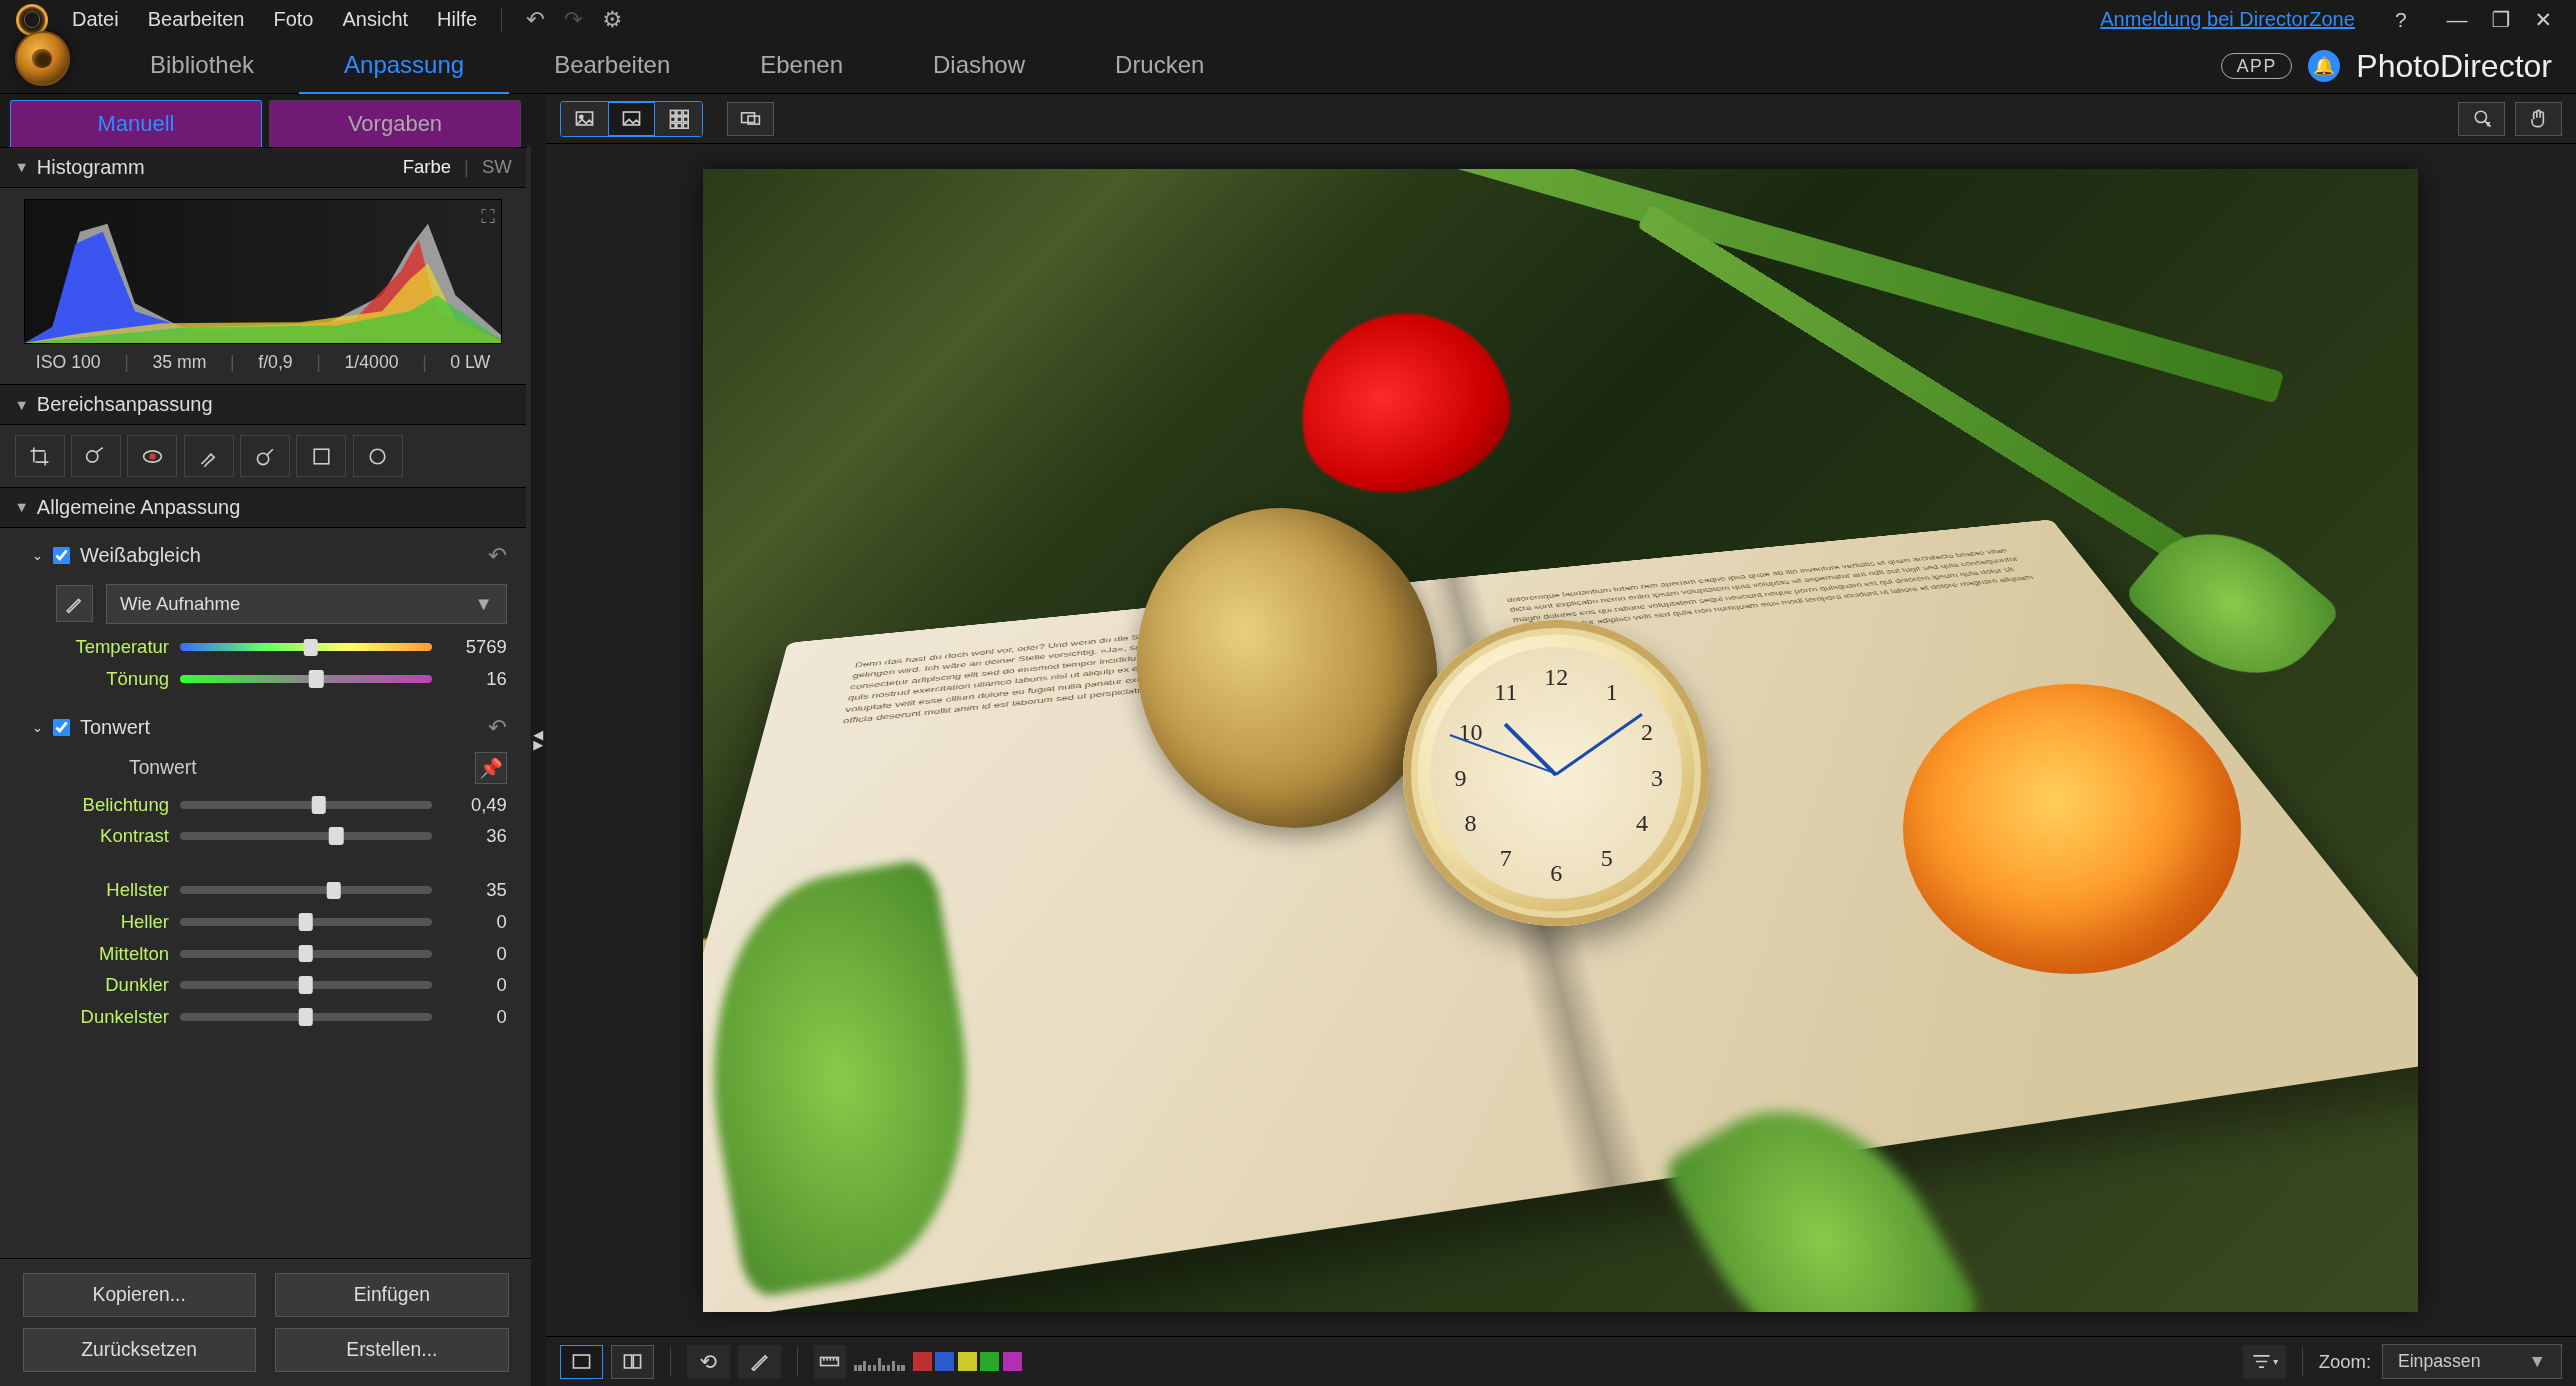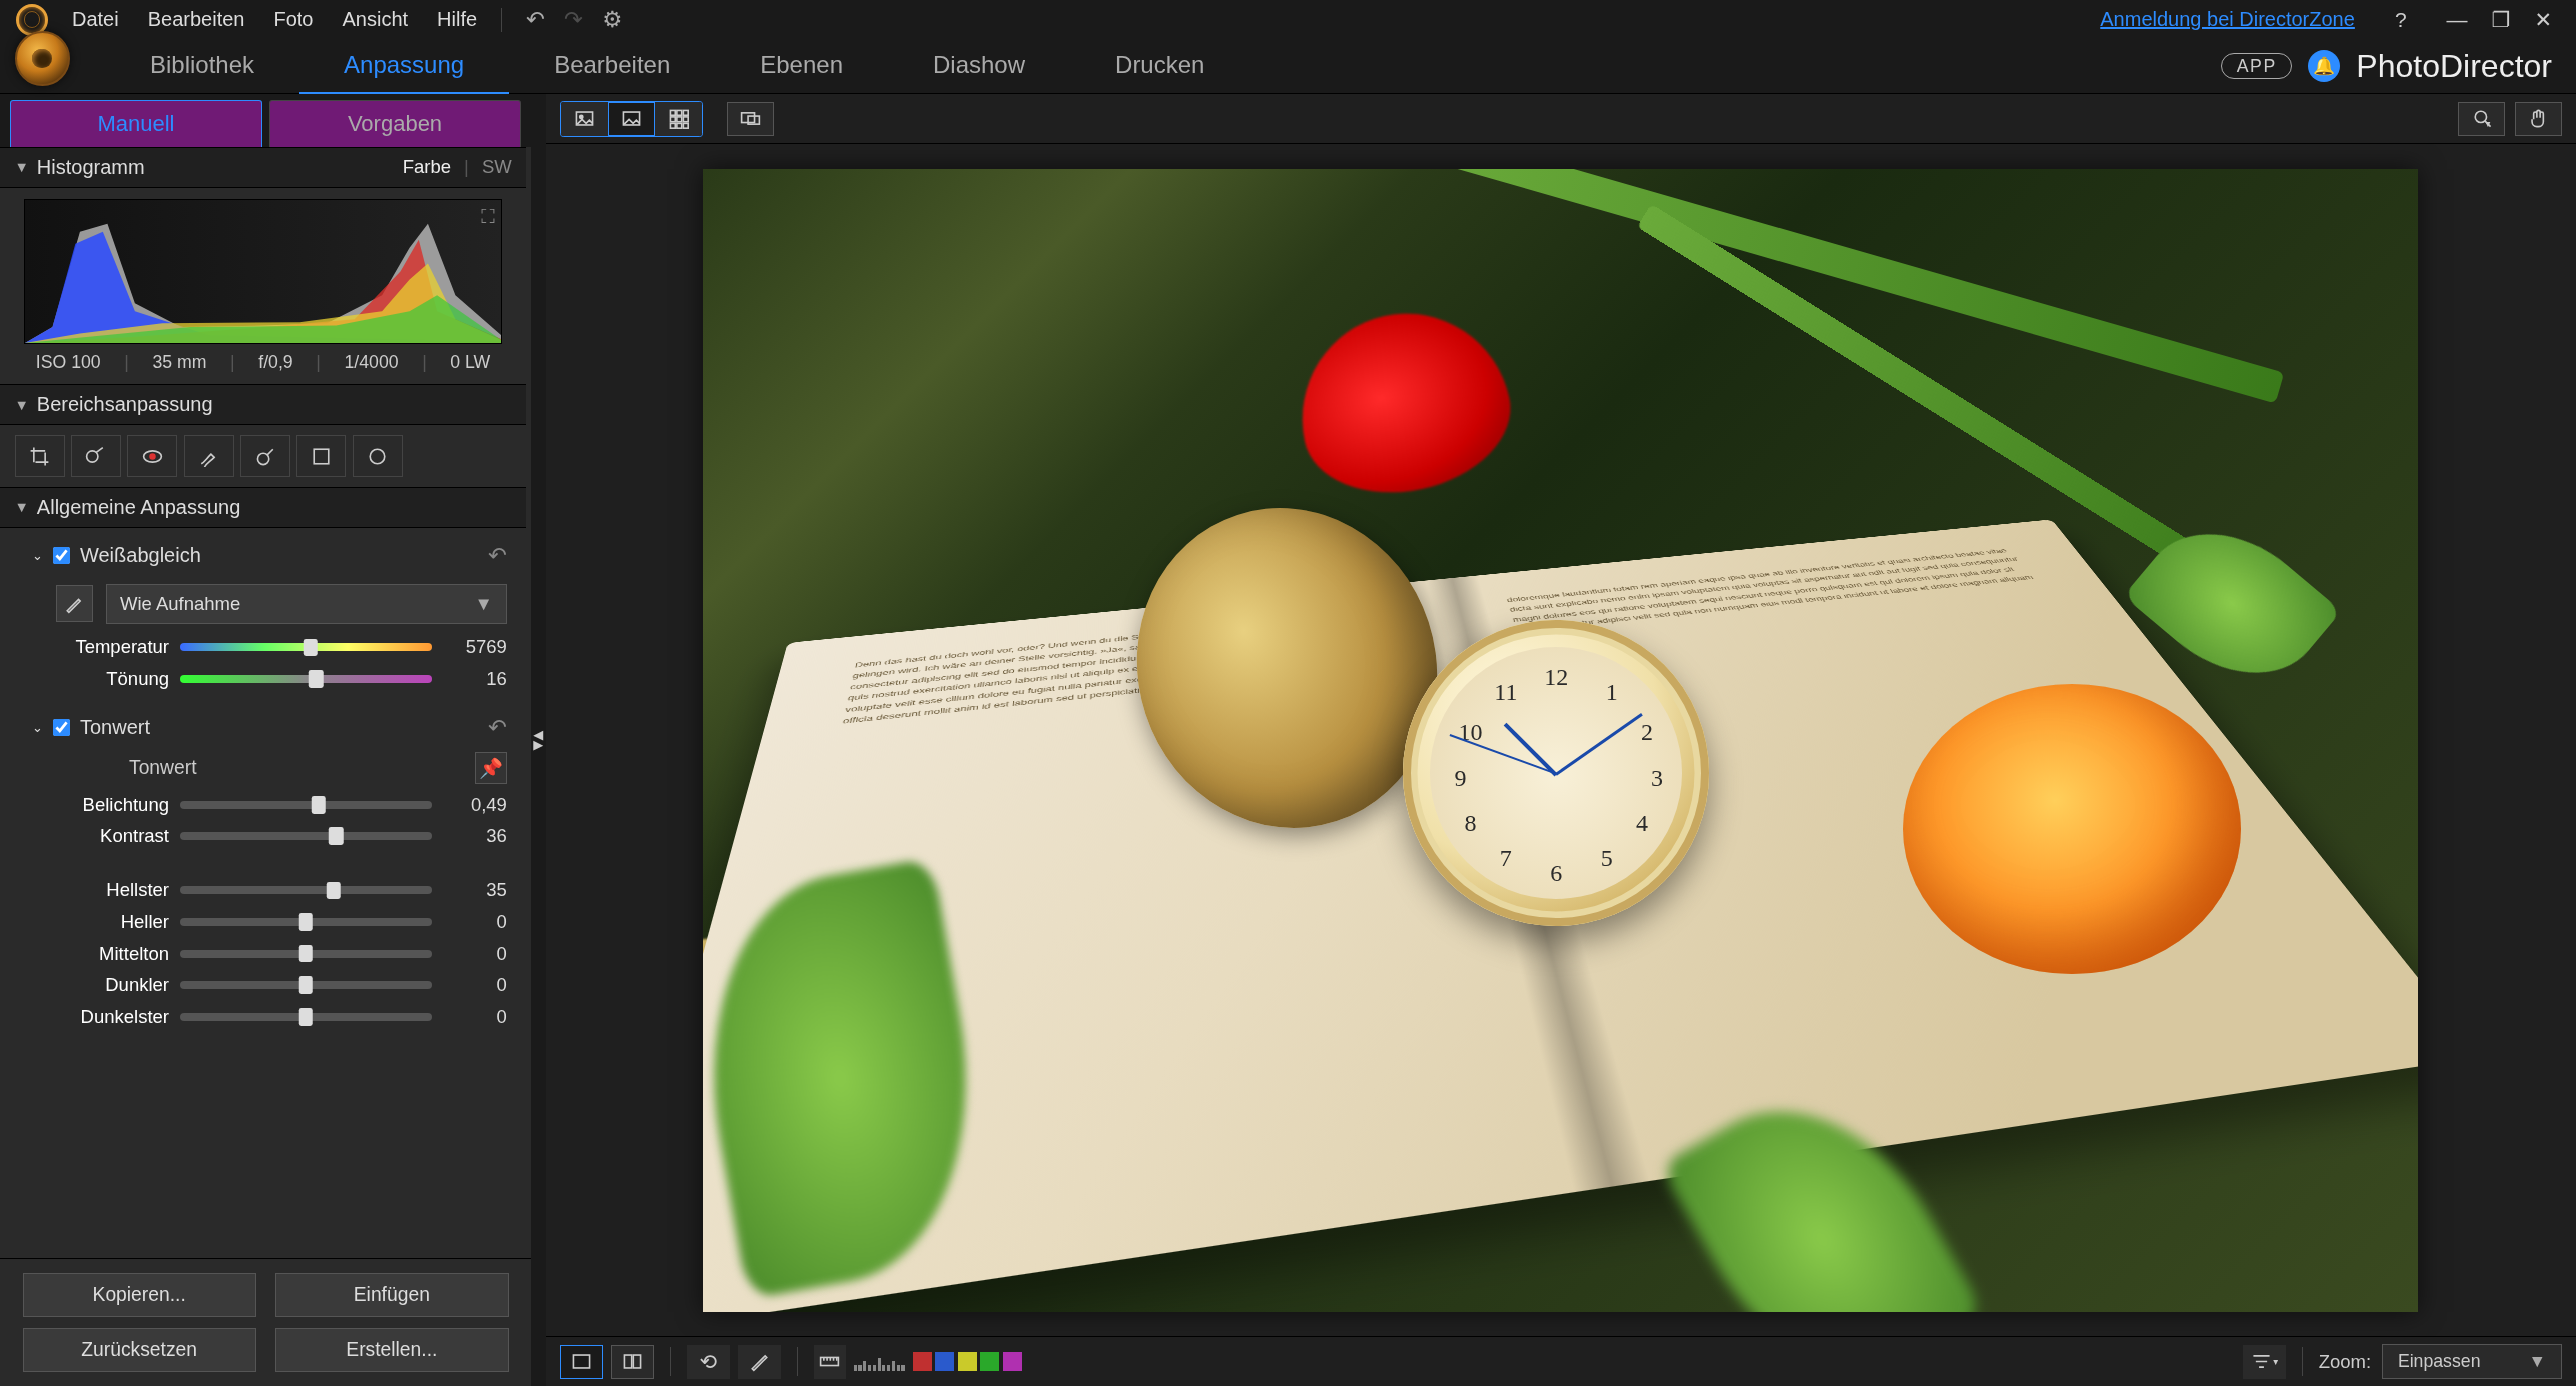--- a/index.html
+++ b/index.html
@@ -62,21 +62,21 @@
 .sub-hdr { display:flex; align-items:center; gap:9.7px; font-size:20px; color:#ddd; padding:6.4px 0; }
 .sub-hdr .tri { font-size:13px; }
 .sub-hdr input[type=checkbox]{ width:17.7px; height:17.7px; accent-color:#2d8cff; }
 .sub-hdr .reset-ic { margin-left:auto; color:#888; font-size:22.5px; cursor:pointer; }
 .wb-row { display:flex; align-items:center; gap:13px; padding:8px 0 8px 24px; }
 .dropper { width:37px; height:37px; background:#3a3a3a; border:0.8px solid #555; display:flex; align-items:center; justify-content:center; }
 .dropbox { flex:1; background:#3a3a3a; border:0.8px solid #555; padding:8px 13px; font-size:18.5px; color:#ddd; display:flex; align-items:center; position:relative; }
 .dropbox .chev { margin-left:auto; color:#aaa; }
 
 .slider-row { display:flex; align-items:center; gap:11.3px; padding:4.8px 0; }
-.slider-row .lbl { width:137px; text-align:right; font-size:18.5px; color:#ffffff; }
+.slider-row .lbl { width:137px; text-align:right; font-size:18.5px; color:#bef264; }
 .slider-row .track { flex:1; height:8px; border-radius:4px; position:relative; }
 .slider-row .thumb { position:absolute; top:-4.8px; width:14.5px; height:17.7px; background:#ddd; border-radius:2.4px; transform:translateX(-50%); }
 .slider-row .val { width:64px; text-align:right; font-size:18.5px; color:#ddd; }
 .track.temp { background:linear-gradient(to right,#3a6aff,#6f6,#ff6,#f93); }
 .track.tint { background:linear-gradient(to right,#3f3,#888,#b4b); }
 .track.plain { background:#555; }
 .pin-ic { width:32px; height:32px; border:0.8px solid #555; background:#333; margin-left:auto; display:flex; align-items:center; justify-content:center; color:#888; }
 
 .tone-title { display:flex; align-items:center; padding:4.8px 0 4.8px 97px; font-size:19.3px; color:#ccc; }
 

